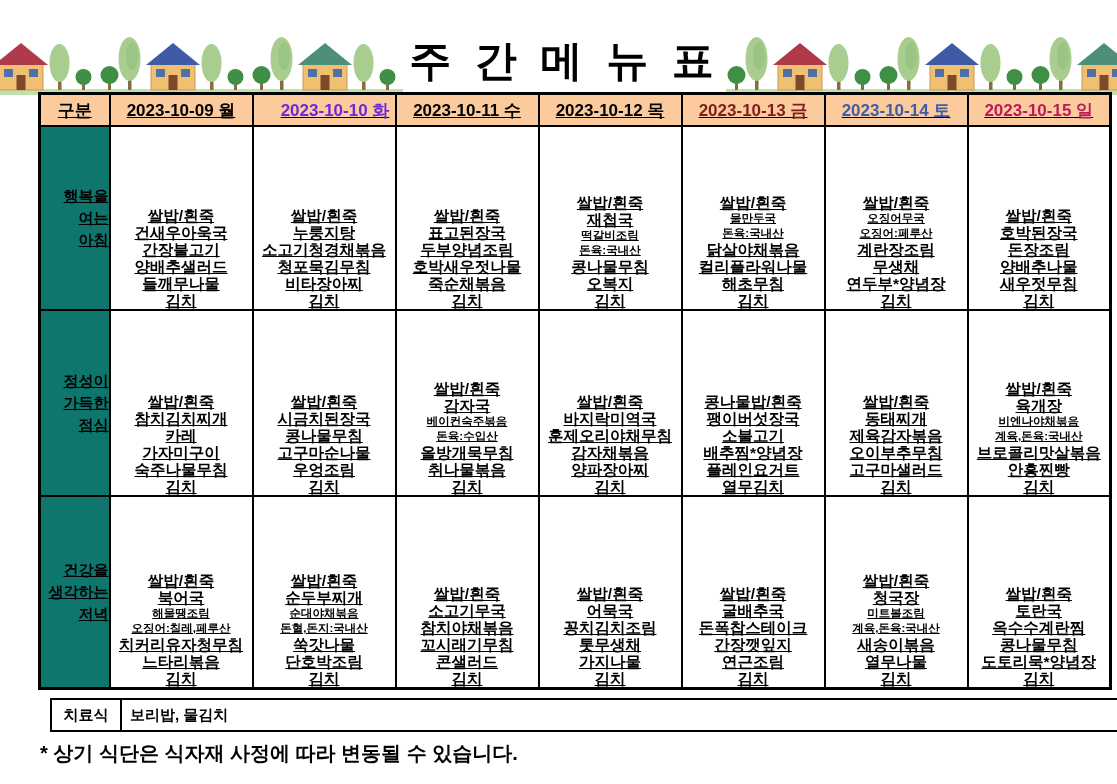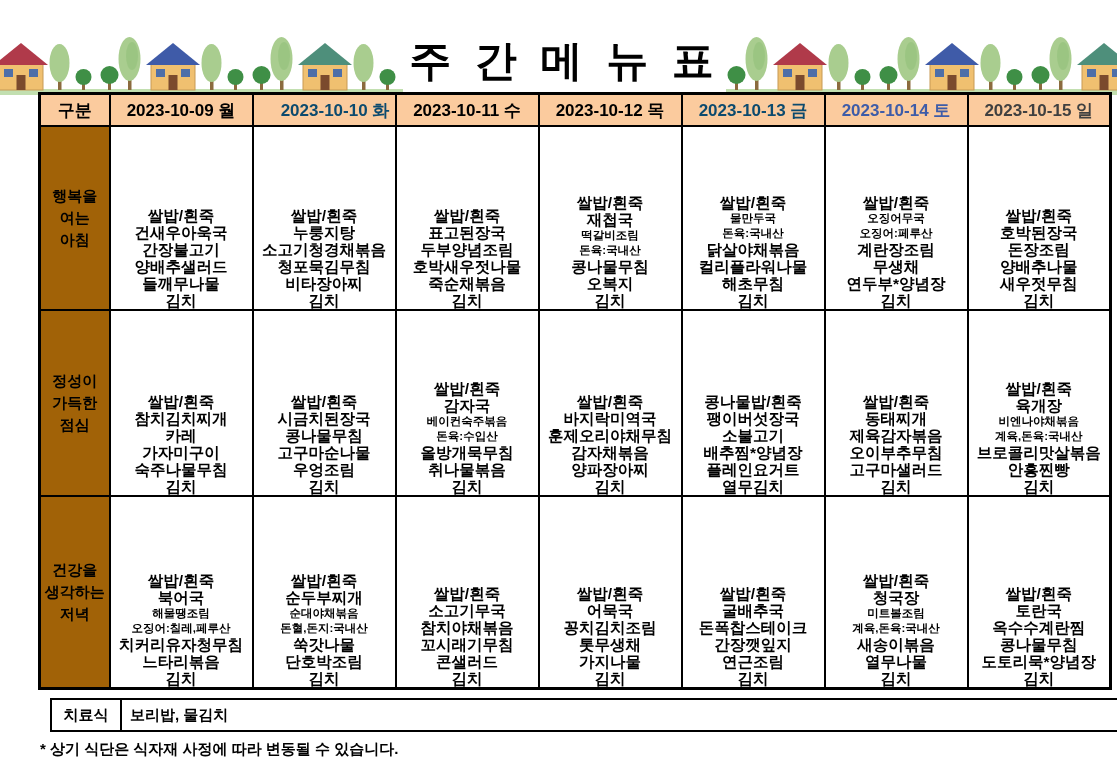--- a/index.html
+++ b/index.html
@@ -19,30 +19,30 @@
   .banner svg{display:block;flex:0 0 auto;}
   .page-title{
     font-size:42px;font-weight:bold;letter-spacing:6px;
     padding:0 6px;line-height:1;
     transform:translateY(-14px);
     white-space:nowrap;
   }
   
   .main-table-wrap{position:absolute;top:92px;left:38px;}
   table{border-collapse:collapse;table-layout:fixed;}
-  .menu-table{width:1071px;border:3px solid #000;}
+  .menu-table{width:1071px;border:3px solid #000;text-decoration:underline;}
   .menu-table td{border:2px solid #000;padding:0;vertical-align:middle;}
   .menu-table col.c-label{width:70px;}
   .menu-table col.c-day{width:143px;}
   .head-cell,.corner-cell{
     background:#FBCB9E;height:30px;text-align:center;
     font-size:17px;font-weight:bold;
   }
   .label-cell{
-    background:#a16207;text-align:center;
+    background:#0f766e;text-align:right;
     font-size:15px;font-weight:bold;line-height:1.45;
   }
   .menu-cell{height:100%;}
   .cell-flex{
     display:flex;flex-direction:column;justify-content:flex-end;
     height:100%;text-align:center;
   }
   tbody tr:nth-child(1) .cell-flex{height:182px;}
   tbody tr:nth-child(2) .cell-flex{height:184px;}
   tbody tr:nth-child(3) .cell-flex{height:190px;}
@@ -50,21 +50,21 @@
   .item.small{font-size:11.5px;line-height:1.3;}
   
   .therapy-wrap{position:absolute;top:698px;left:38px;padding-left:12px;}
   .therapy-table{width:1071px;border:2px solid #000;}
   .therapy-table td{border:2px solid #000;height:28px;}
   .therapy-label{width:66px;text-align:center;font-size:15px;font-weight:bold;}
   .therapy-value{text-align:left;padding-left:8px;font-size:15px;font-weight:bold;margin-left:20px;}
   
   .footnote{
     position:absolute;top:740px;left:40px;
-    font-size:15px;font-weight:bold;
+    font-size:20px;font-weight:bold;
   }
 </style>
 </head>
 <body>
 
 <div class="page">
 
   <div class="banner">
     <span id="banner-left" style="display: flex; align-items: flex-end;">
         <svg width="152" height="66" viewBox="0 0 152 66">
@@ -184,26 +184,26 @@
           <col class="c-day">
           <col class="c-day">
         <col class="c-day">
           <col class="c-day">
           <col class="c-day">
       </colgroup>
       <thead>
         <tr id="head-row">
             <td class="corner-cell">구분</td>
             <td class="head-cell" style="color: rgb(0, 0, 0); margin-left: 33px;">2023-10-09 월</td>
-            <td class="head-cell" style="color: #0c4a6e; padding-left: 22px;">2023-10-10 화</td>
+            <td class="head-cell" style="color: #6d28d9; padding-left: 22px;">2023-10-10 화</td>
             <td class="head-cell" style="color: rgb(0, 0, 0);">2023-10-11 수</td>
             <td class="head-cell" style="color: rgb(0, 0, 0);">2023-10-12 목</td>
-            <td class="head-cell" style="color: #0c4a6e;">2023-10-13 금</td>
+            <td class="head-cell" style="color: #7f1d1d;">2023-10-13 금</td>
             <td class="head-cell" style="color: rgb(62, 92, 168);">2023-10-14 토</td>
-            <td class="head-cell" style="color: #404040;">2023-10-15 일</td>
+            <td class="head-cell" style="color: #be185d;">2023-10-15 일</td>
           </tr>
       </thead>
       <tbody id="menu-body">
           <tr>
             <td class="label-cell">
               <div>행복을</div>
               <div>여는</div>
               <div>아침</div>
             </td>
             <td class="menu-cell">

